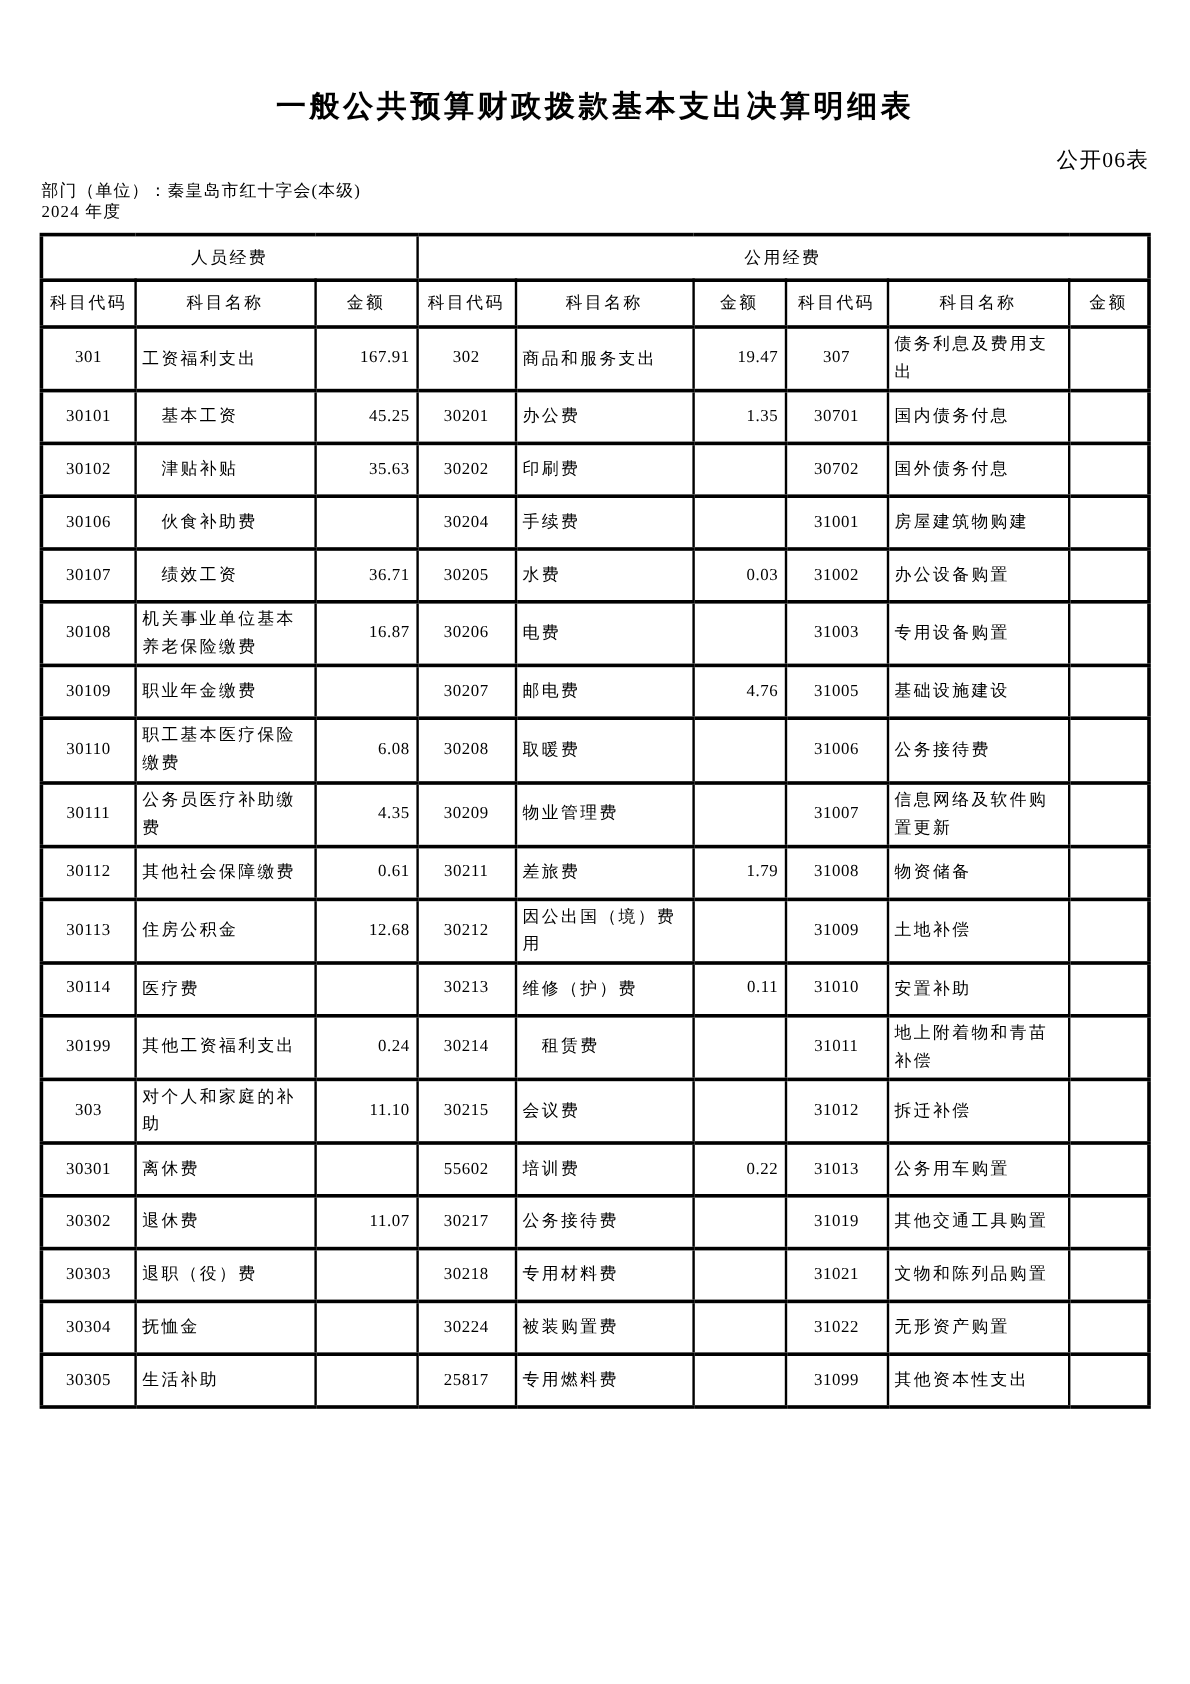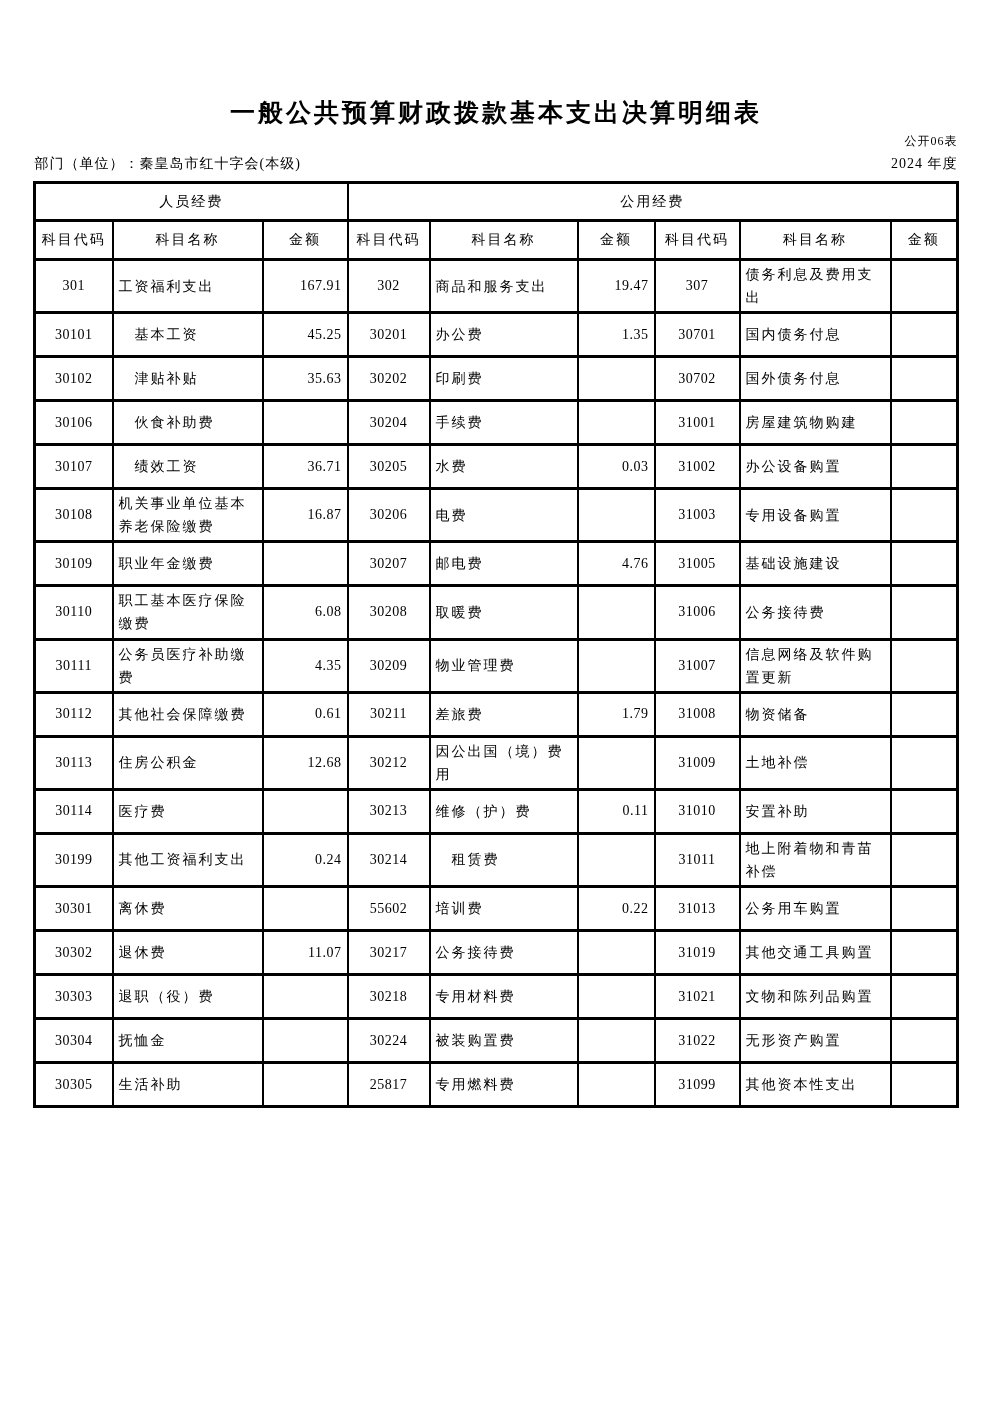--- a/index.html
+++ b/index.html
@@ -5,35 +5,35 @@
   * { box-sizing: border-box; }
   html, body { margin: 0; padding: 0; }
   body {
     width: 992px; height: 1403px;
     background: #ffffff; color: #000000;
     font-family: "Liberation Serif", "DejaVu Serif", serif;
   }
   .page { position: relative; width: 992px; height: 1403px; overflow: hidden; }
 
   .doc-title {
-    padding-top: 96px;
+    padding-top: 72px;
     text-align: center;
     font-size: 25px;
     font-weight: bold;
     letter-spacing: 3px;
   }
   .form-code-line {
-    width: 923px; margin: 4px auto 0;
+    width: 923px; margin: 16px auto 0;
     text-align: right;
-    font-size: 12px; letter-spacing: 1px;
+    font-size: 18px; letter-spacing: 1px;
   }
   .meta-line {
     width: 923px; margin: 5px auto 0;
     display: flex; align-items: flex-start;
-    font-size: 14px; letter-spacing: 1px;
+    font-size: 14px; letter-spacing: 1px; flex-direction: column;
   }
   .meta-left  { flex: 1; text-align: left; }
   .meta-center{ flex: 0 0 auto; text-align: center; }
   .meta-right { flex: 1; text-align: right; }
 
   table.budget {
     width: 923px; margin: 8px auto 0;
     border-collapse: collapse; table-layout: fixed;
     border: 3px solid #000;
   }
@@ -239,20 +239,31 @@
           <td class="c-name">其他工资福利支出</td>
           <td class="c-amt">0.24</td>
           <td class="c-code">30214</td>
           <td class="c-name">　租赁费</td>
           <td class="c-amt"></td>
           <td class="c-code">31011</td>
           <td class="c-name">地上附着物和青苗补偿</td>
           <td class="c-amt"></td>
         </tr>
         <tr>
+          <td class="c-code">303</td>
+          <td class="c-name">对个人和家庭的补助</td>
+          <td class="c-amt">11.10</td>
+          <td class="c-code">30215</td>
+          <td class="c-name">会议费</td>
+          <td class="c-amt"></td>
+          <td class="c-code">31012</td>
+          <td class="c-name">拆迁补偿</td>
+          <td class="c-amt"></td>
+        </tr>
+        <tr>
           <td class="c-code">30301</td>
           <td class="c-name">离休费</td>
           <td class="c-amt"></td>
           <td class="c-code">55602</td>
           <td class="c-name">培训费</td>
           <td class="c-amt">0.22</td>
           <td class="c-code">31013</td>
           <td class="c-name">公务用车购置</td>
           <td class="c-amt"></td>
         </tr>

